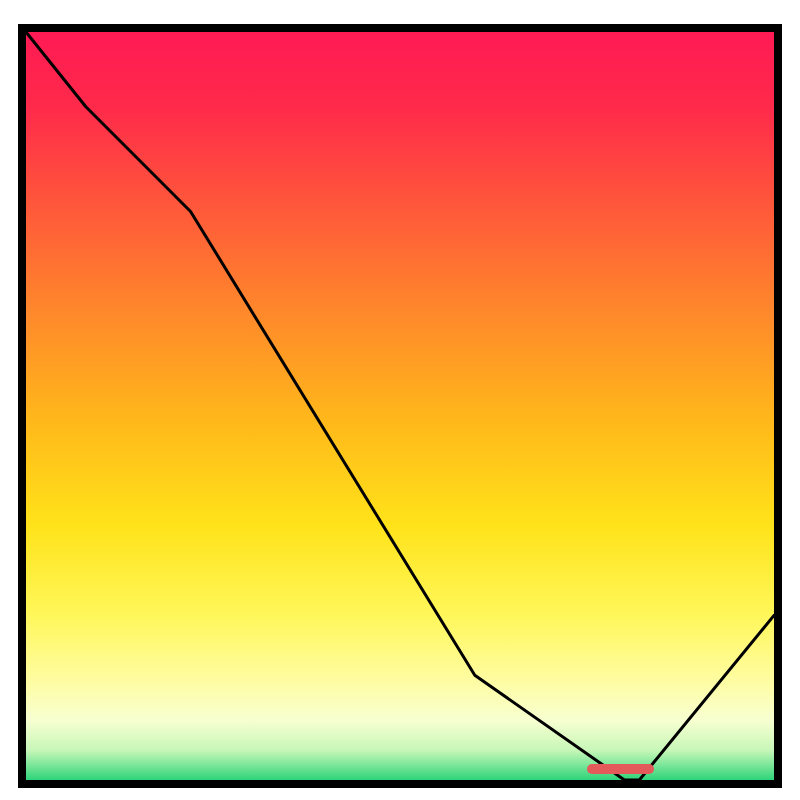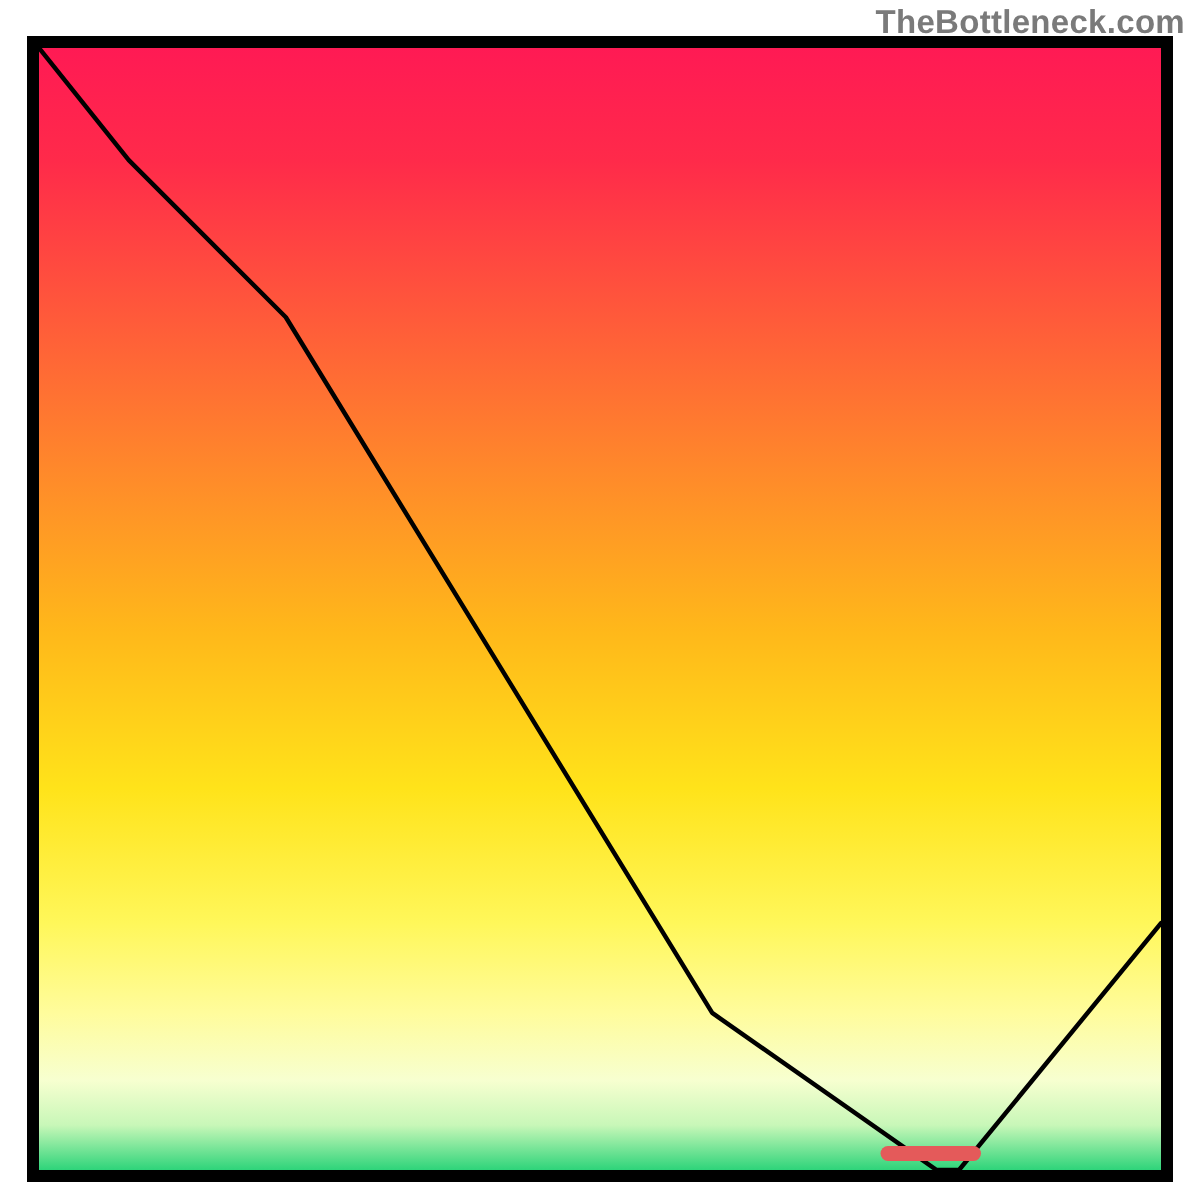--- a/index.html
+++ b/index.html
@@ -68,21 +68,20 @@
     background: #e45a5a;
     height: 10px;
     border-radius: 5px;
   }
 </style>
 </head>
 <body>
 
 <div class="outer">
 
-  <div class="watermark">TheBottleneck.com</div>
 
   <div class="frame">
     <div class="plot"></div>
 
     <svg class="line" viewBox="0 0 100 100" preserveAspectRatio="none">
       <polyline id="curve-poly" fill="none" stroke="#000" stroke-width="3" stroke-linejoin="round" stroke-linecap="round" vector-effect="non-scaling-stroke" points="0.00,0.00 8.00,10.00 22.00,24.00 60.00,86.00 80.00,100.00 82.00,100.00 100.00,78.00"></polyline>
     </svg>
 
     <div class="marker" id="marker" style="left: 75%; width: 9%; bottom: 0.8%; background: rgb(228, 90, 90);"></div>
   </div>

